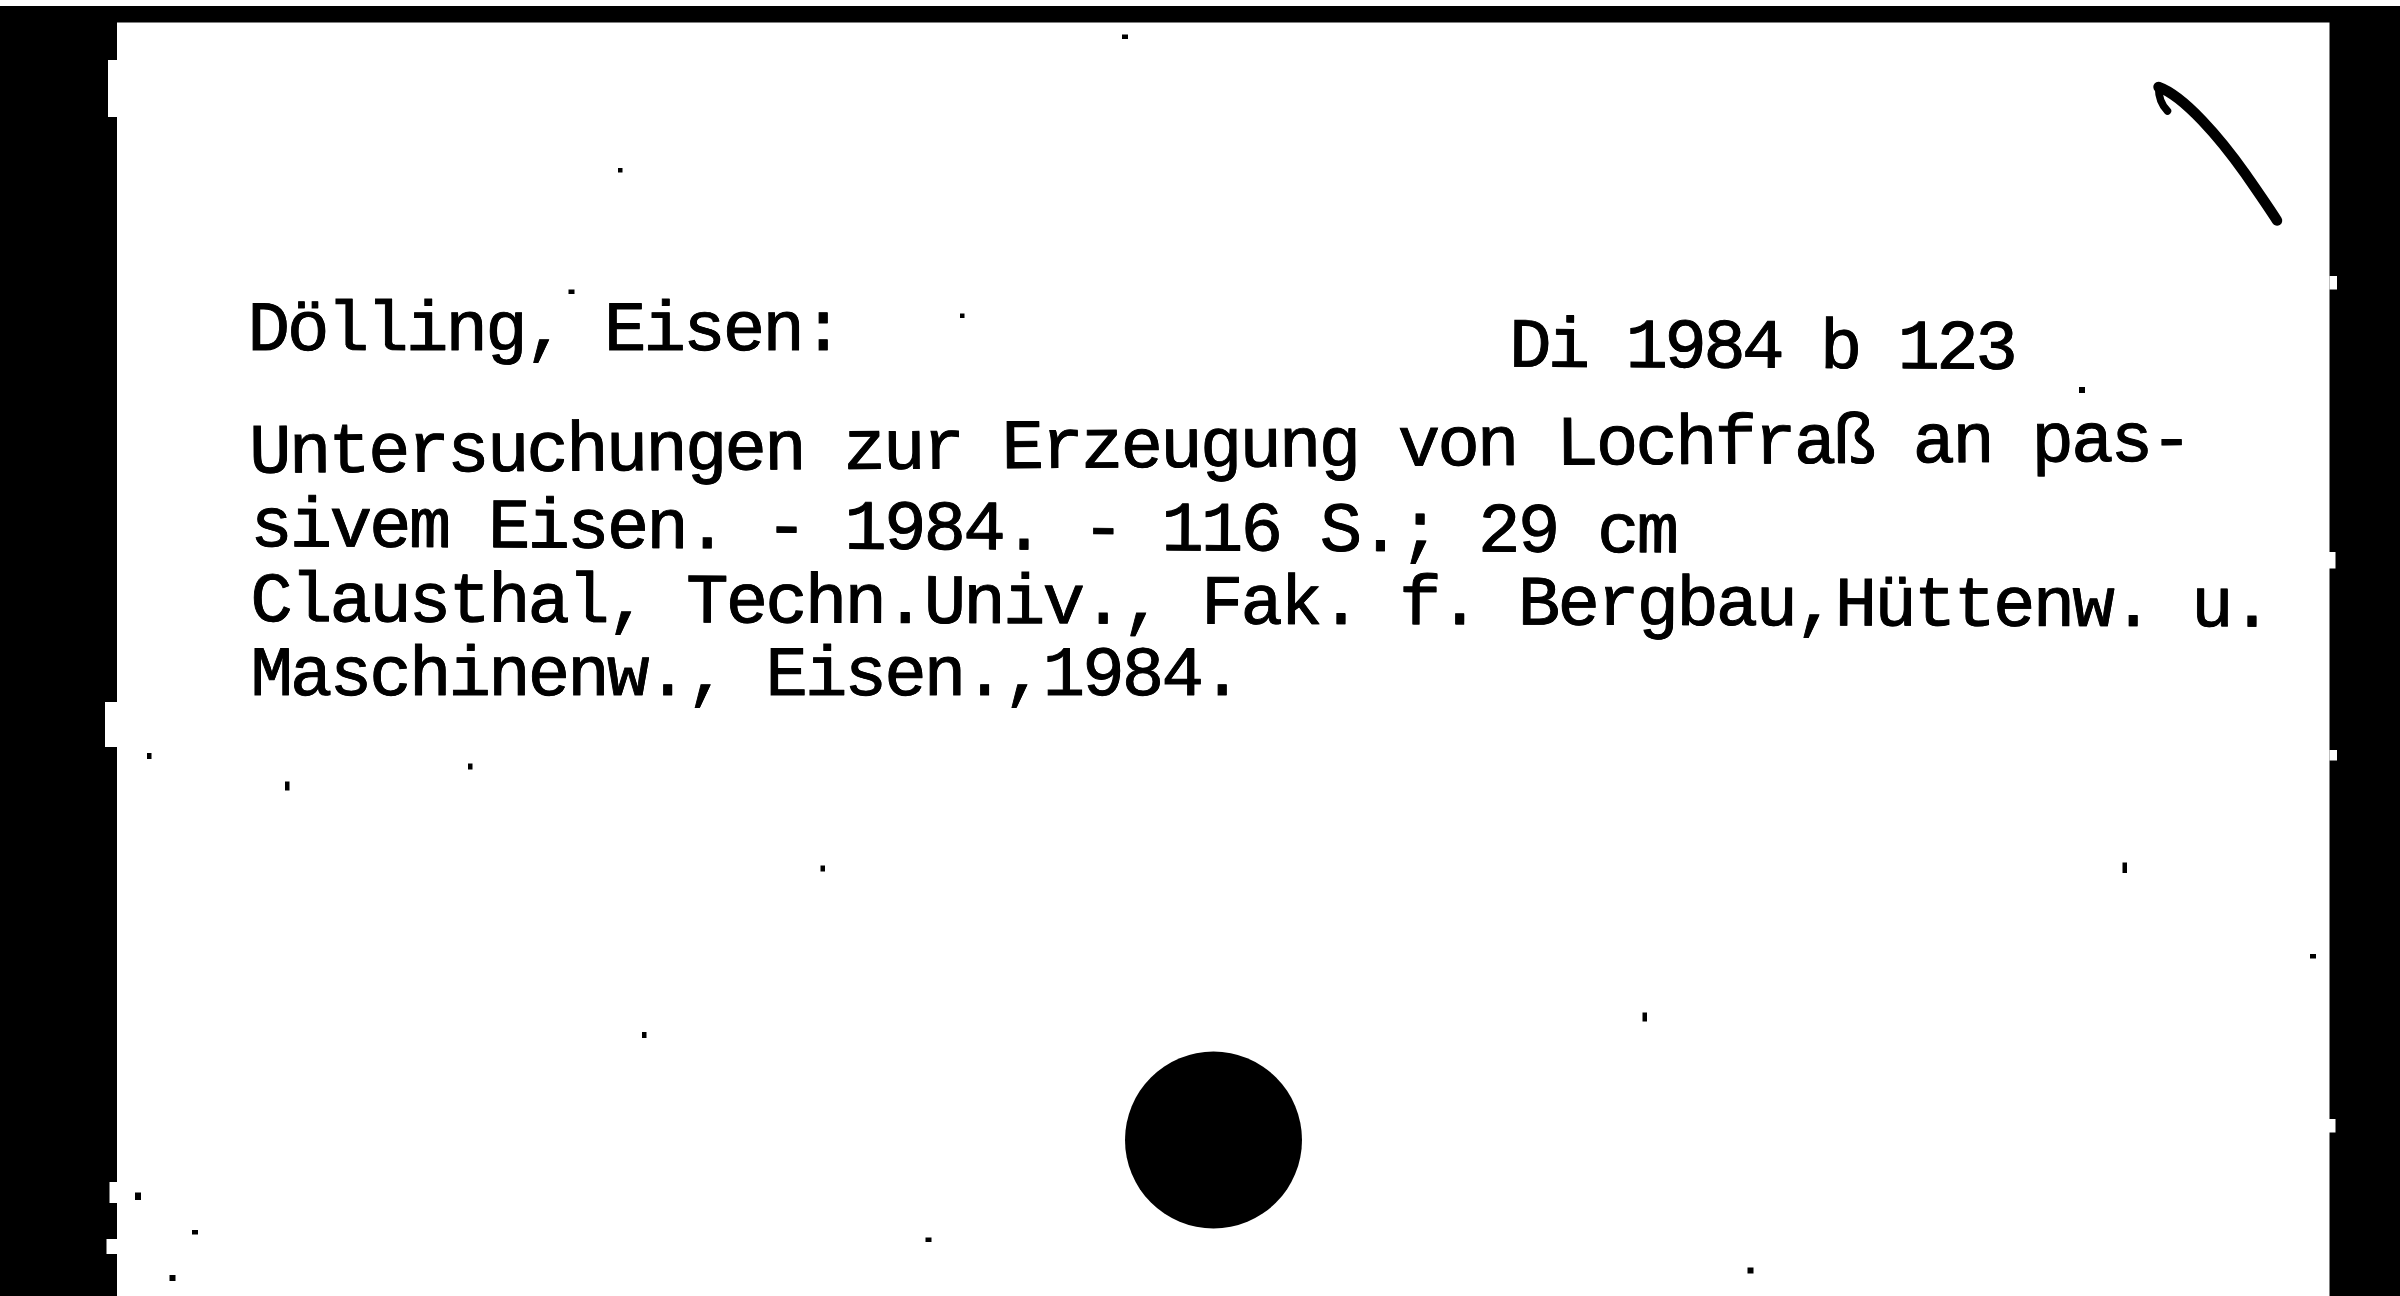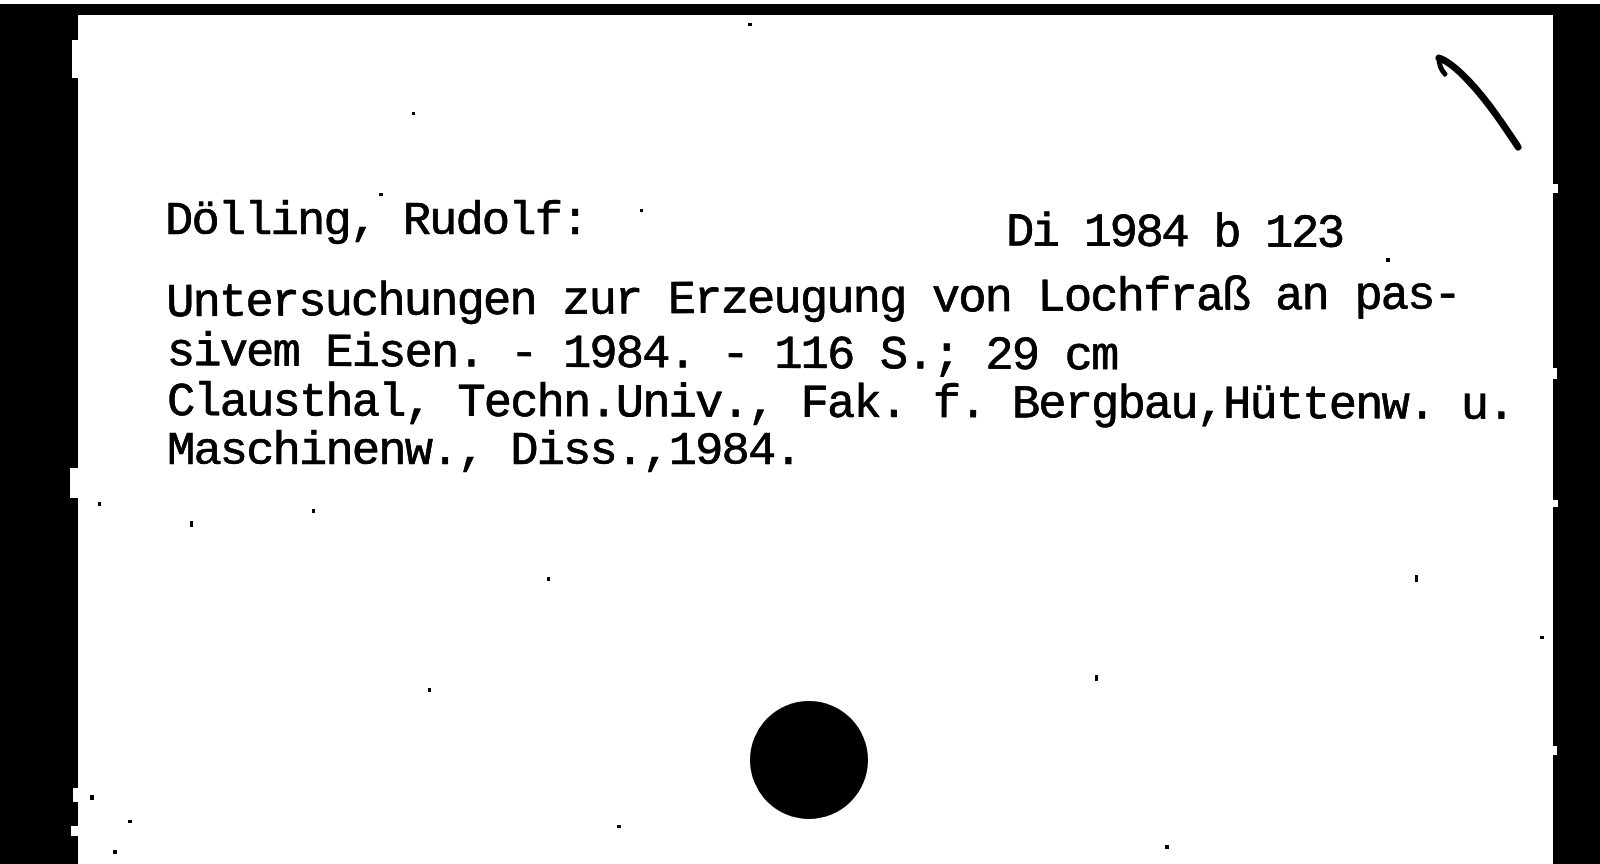--- a/index.html
+++ b/index.html
@@ -62,31 +62,31 @@
 
   <div class="notch" style="left:72px; top:40px;  width:8px;  height:38px;"></div>
   <div class="notch" style="left:70px; top:468px; width:9px;  height:30px;"></div>
   <div class="notch" style="left:73px; top:788px; width:7px;  height:14px;"></div>
   <div class="notch" style="left:71px; top:826px; width:8px;  height:10px;"></div>
   <div class="notch" style="left:1553px; top:184px; width:5px; height:9px;"></div>
   <div class="notch" style="left:1551px; top:368px; width:6px; height:11px;"></div>
   <div class="notch" style="left:1553px; top:500px; width:5px; height:7px;"></div>
   <div class="notch" style="left:1552px; top:746px; width:5px; height:9px;"></div>
 
-  <div class="tw" style="left:165px; top:197px;">Dölling, Rudolf:</div>
+  <div class="tw" style="left:165px; top:197px;">Dölling, Eisen:</div>
 
   <div class="tw" style="left:1006px; top:209px; letter-spacing:-2.3px; transform:rotate(0.25deg);font-family:Liberation Mono, monospace;">Di 1984 b 123</div>
 
   <div class="tw" style="left:166px; top:279px; transform:rotate(-0.35deg); transform-origin:0 0;">Untersuchungen zur Erzeugung von Lochfraß an pas-</div>
 
   <div class="tw" style="left:167px; top:328px; transform:rotate(0.25deg); transform-origin:0 0;">sivem Eisen. - 1984. - 116 S.; 29 cm</div>
 
   <div class="tw" style="left:167px; top:378px; transform:rotate(0.15deg); transform-origin:0 0;">Clausthal, Techn.Univ., Fak. f. Bergbau,Hüttenw. u.</div>
 
-  <div class="tw" style="left:167px; top:427px;">Maschinenw., Diss.,1984.</div>
+  <div class="tw" style="left:167px; top:427px;">Maschinenw., Eisen.,1984.</div>
 
   <div class="punch-hole"></div>
 
   <svg class="pen-svg" width="1600" height="864" viewBox="0 0 1600 864">
     <path d="M1439,58 C1456,64 1480,92 1497,116 C1506,129 1513,139 1518,147" fill="none" stroke="#000" stroke-width="7" stroke-linecap="round"></path>
     <path d="M1439,58 C1439,65 1441,70 1445,74" fill="none" stroke="#000" stroke-width="5" stroke-linecap="round"></path>
   </svg>
 
   <div class="speck" style="left:379px;  top:193px; width:4px; height:3px;"></div>
   <div class="speck" style="left:640px;  top:209px; width:3px; height:3px;"></div>

